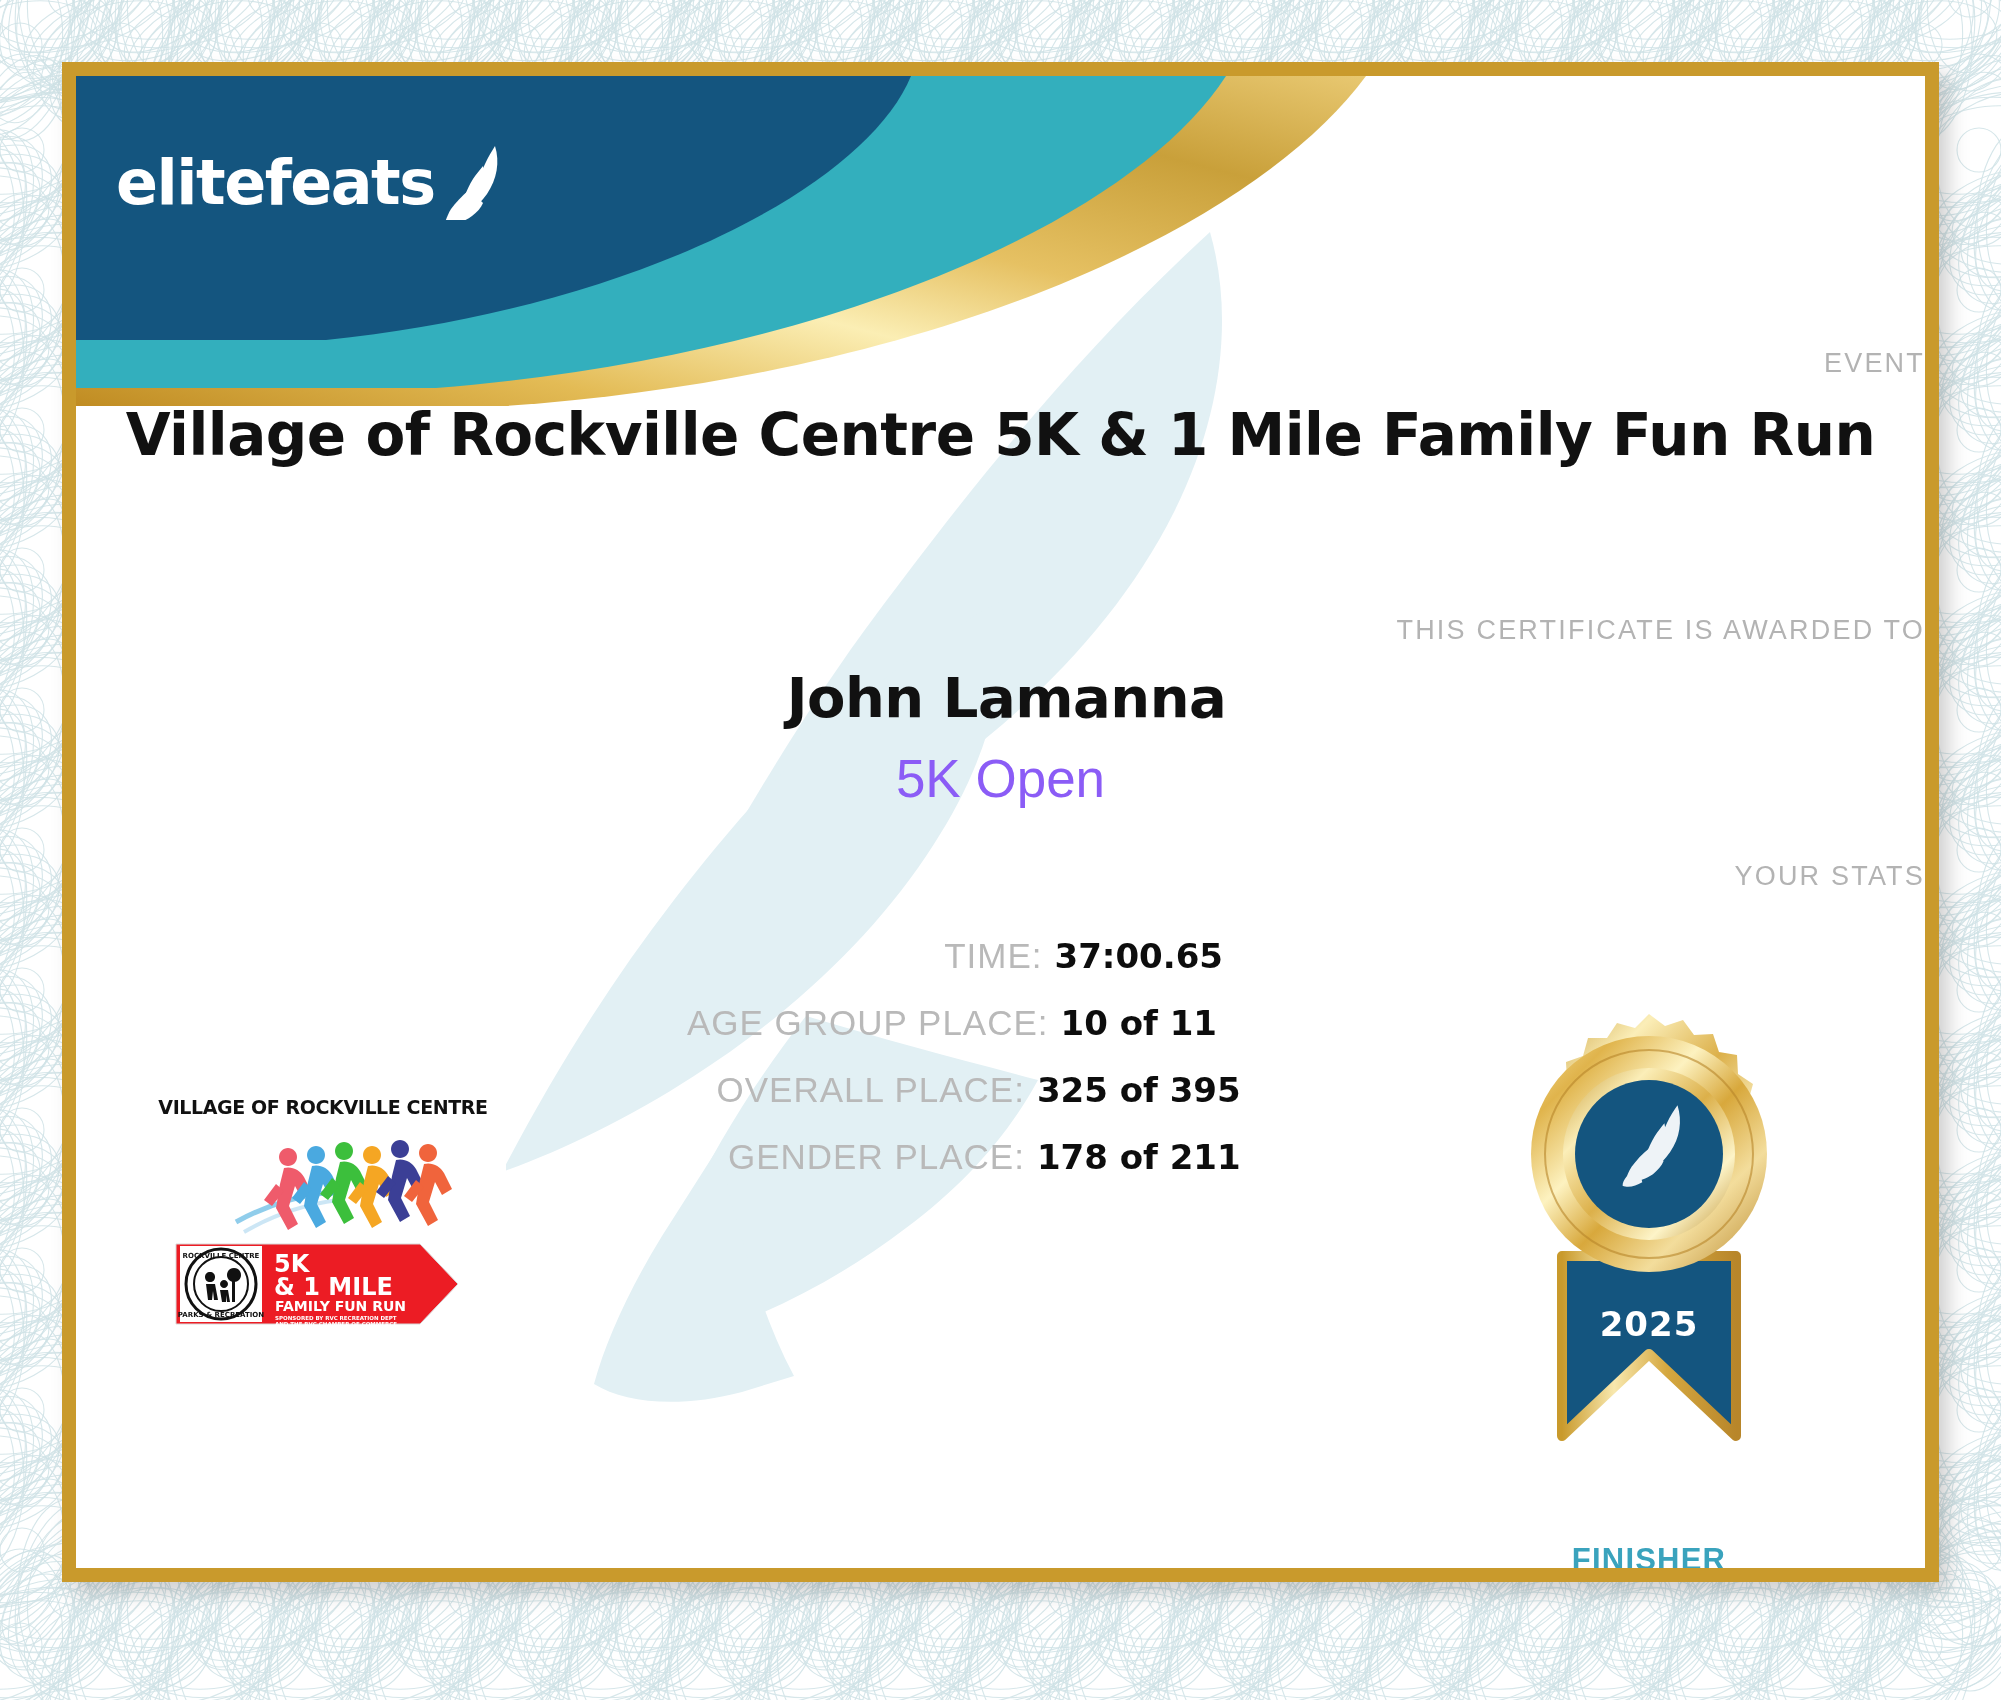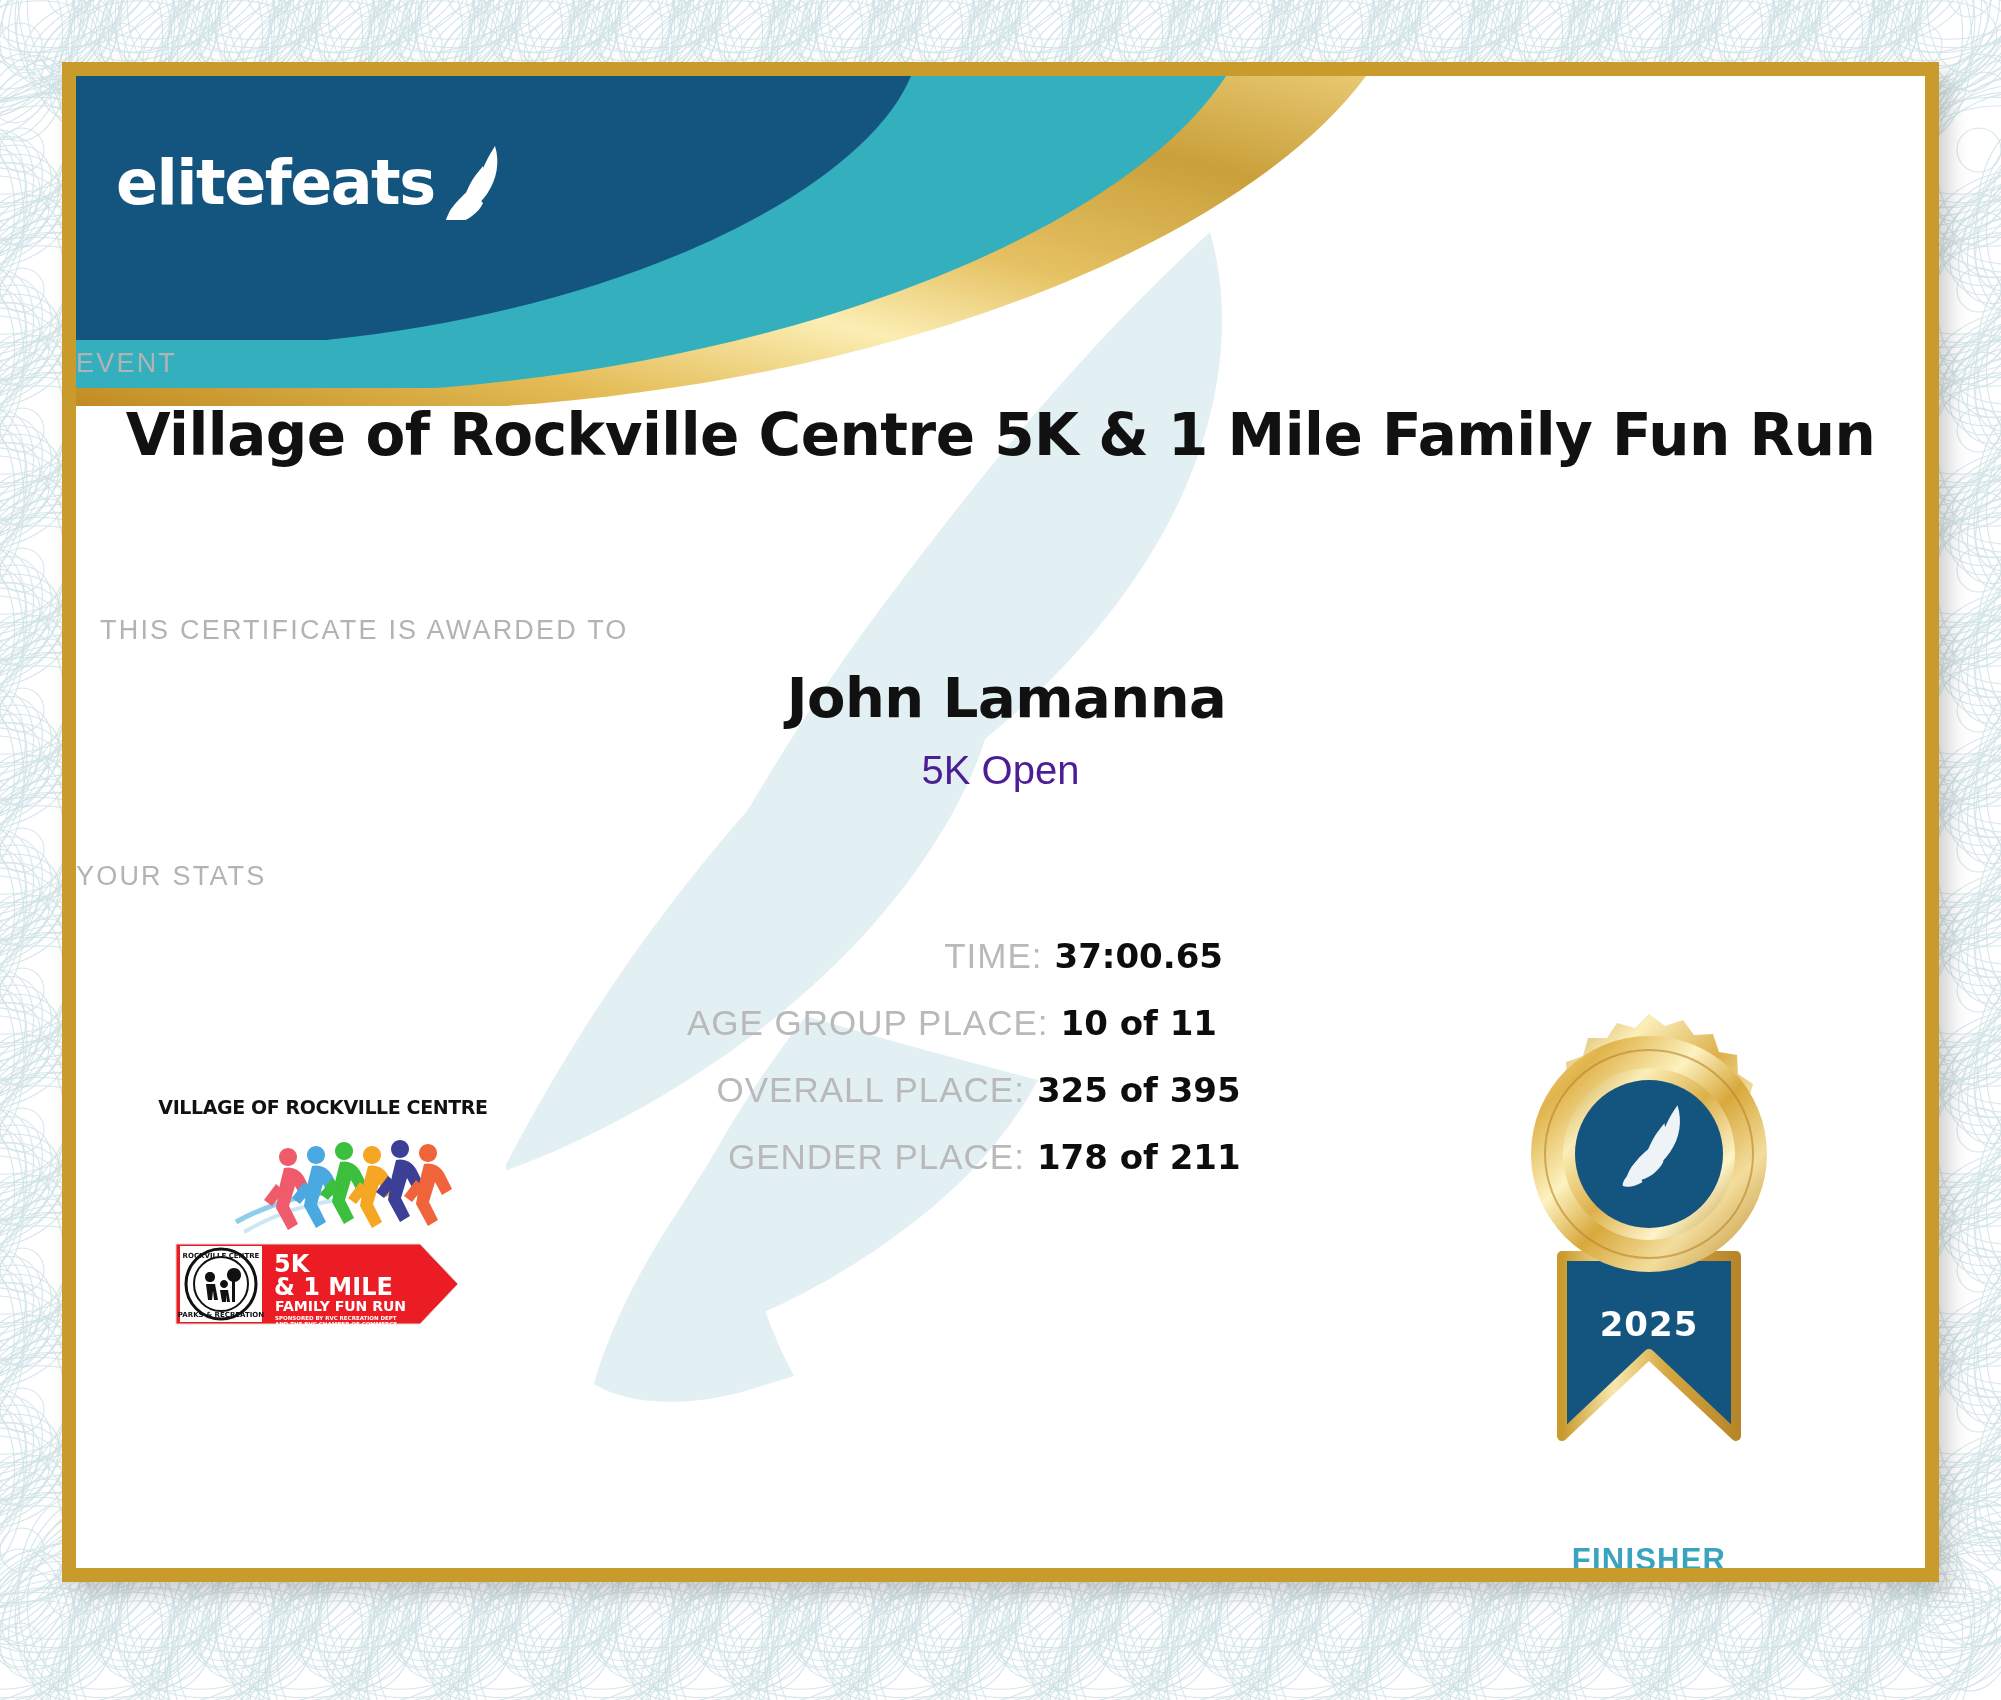--- a/index.html
+++ b/index.html
@@ -64,21 +64,21 @@
   }
 
   
   .content{ position:absolute; left:0; top:0; width:1849px; height:1492px; z-index:4;}
 
   .lbl-small{
     color:#b3b3b3;
     font-size:27px;
     letter-spacing:2.2px;
     font-weight:400;
-    text-align:left;
+    text-align:right;
     font-family:"Liberation Sans", sans-serif;
   }
 
   .event-label{ position:absolute; left:0; right:0; top:272px;}
   .event-title{
     position:absolute; left:0; right:0; top:325px;
     text-align:center;
     color:#111111;
     font-size:58px;
     font-weight:700;
@@ -93,22 +93,22 @@
     color:#111111;
     font-size:56px;
     font-weight:700;
     letter-spacing:-0.5px;
     font-family:"DejaVu Sans", sans-serif;
     margin-left:12px;
   }
   .recipient-div{
     position:absolute; left:0; right:0; top:672px;
     text-align:center;
-    color:#4c1d95;
-    font-size:40px;
+    color:#8b5cf6;
+    font-size:53px;
     font-weight:400;
     font-family:"Liberation Sans", sans-serif;
   }
 
   .stats-label{ position:absolute; left:0; right:0; top:785px;}
 
   .stats-list{
     position:absolute;
     left:0; width:1842px;
     top:860px;

